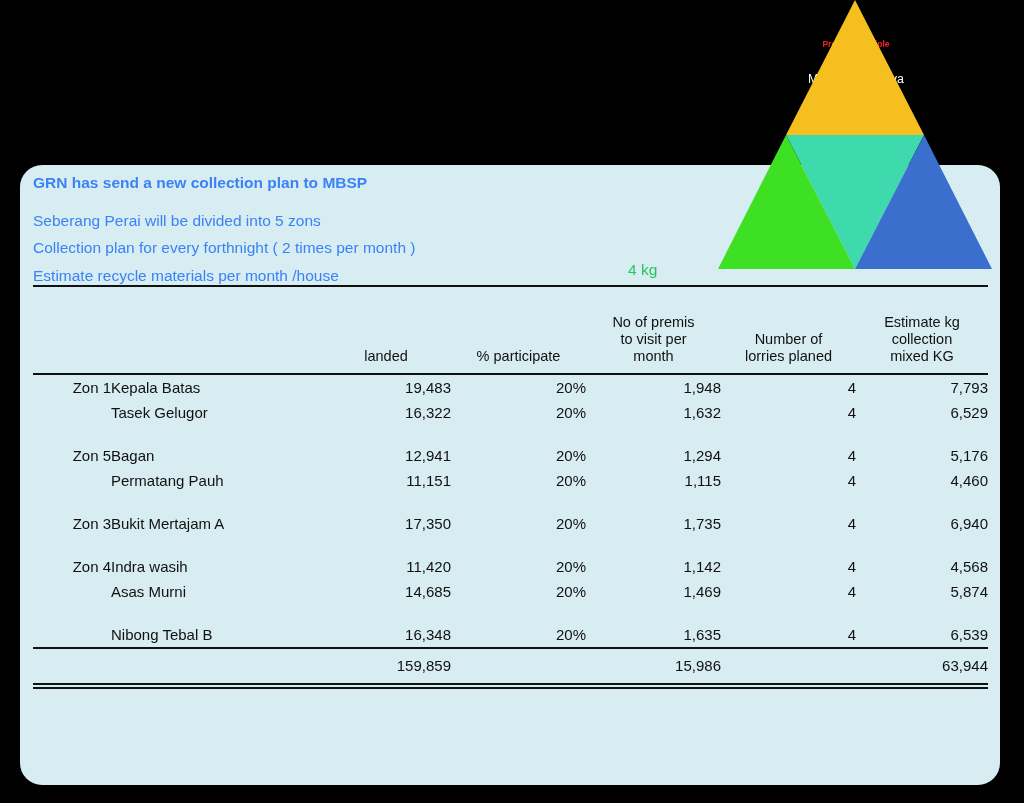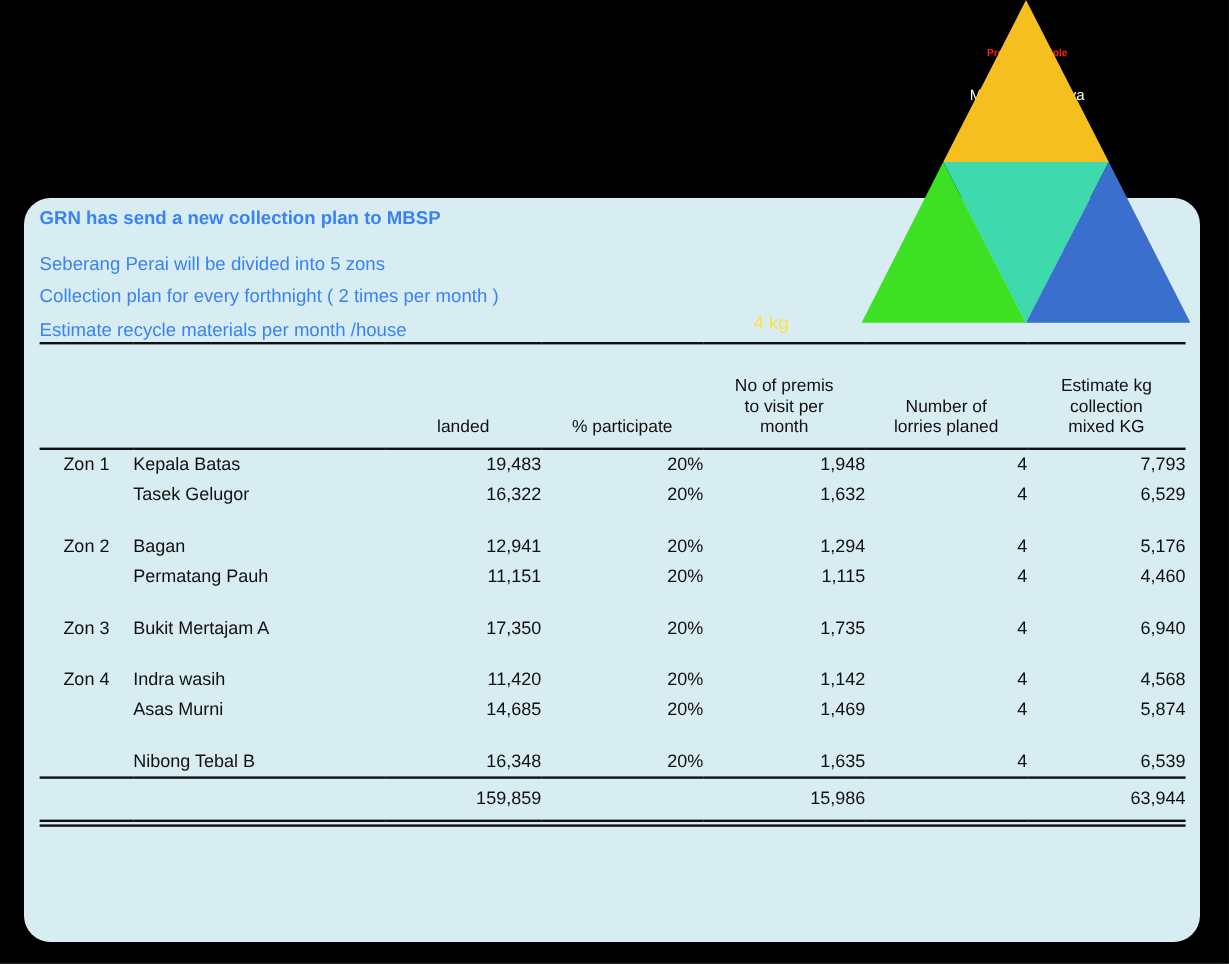--- a/index.html
+++ b/index.html
@@ -87,21 +87,21 @@
   .hdr-title {
     font-weight: 700;
     margin-bottom: 22px;
   }
 
   #estimate-value {
     position: absolute;
     left: 628px;
     top: 261px;
     font-size: 15.5px;
-    color: #fde047;
+    color: #22c55e;
     z-index: 4;
     white-space: nowrap;
   }
 
   
   #table-wrap {
     position: absolute;
     left: 33px;
     top: 285px;
     width: 955px;
@@ -136,21 +136,21 @@
   th.h-est     { text-align: center; padding-right: 2px; }
 
   thead tr.head-row { height: 88px; }
 
   table.plan td {
     padding: 0;
     height: 25px;
     line-height: 25px;
     vertical-align: middle;
   }
-  td.zon  { text-align: center; }
+  td.zon  { text-align: right; }
   td.area { text-align: left; }
   td.num  { text-align: right; }
   td.landed  { padding-right: 36px; }
   td.pct     { padding-right: 52px; }
   td.premis  { padding-right: 38px; }
   td.lorries { padding-right: 64px; }
   td.est     { padding-right: 20px; }
 
   tr.spacer td { height: 18px; line-height: 18px; }
 
@@ -261,21 +261,21 @@
           <td class="num landed">16,322</td>
           <td class="num pct">20%</td>
           <td class="num premis">1,632</td>
           <td class="num lorries">4</td>
           <td class="num est">6,529</td>
         </tr>
         <tr class="spacer">
           <td colspan="7"></td>
         </tr>
         <tr>
-          <td class="zon">Zon 2</td>
+          <td class="zon">Zon 5</td>
           <td class="area">Bagan</td>
           <td class="num landed">12,941</td>
           <td class="num pct">20%</td>
           <td class="num premis">1,294</td>
           <td class="num lorries">4</td>
           <td class="num est">5,176</td>
         </tr>
         <tr>
           <td class="zon"></td>
           <td class="area">Permatang Pauh</td>

